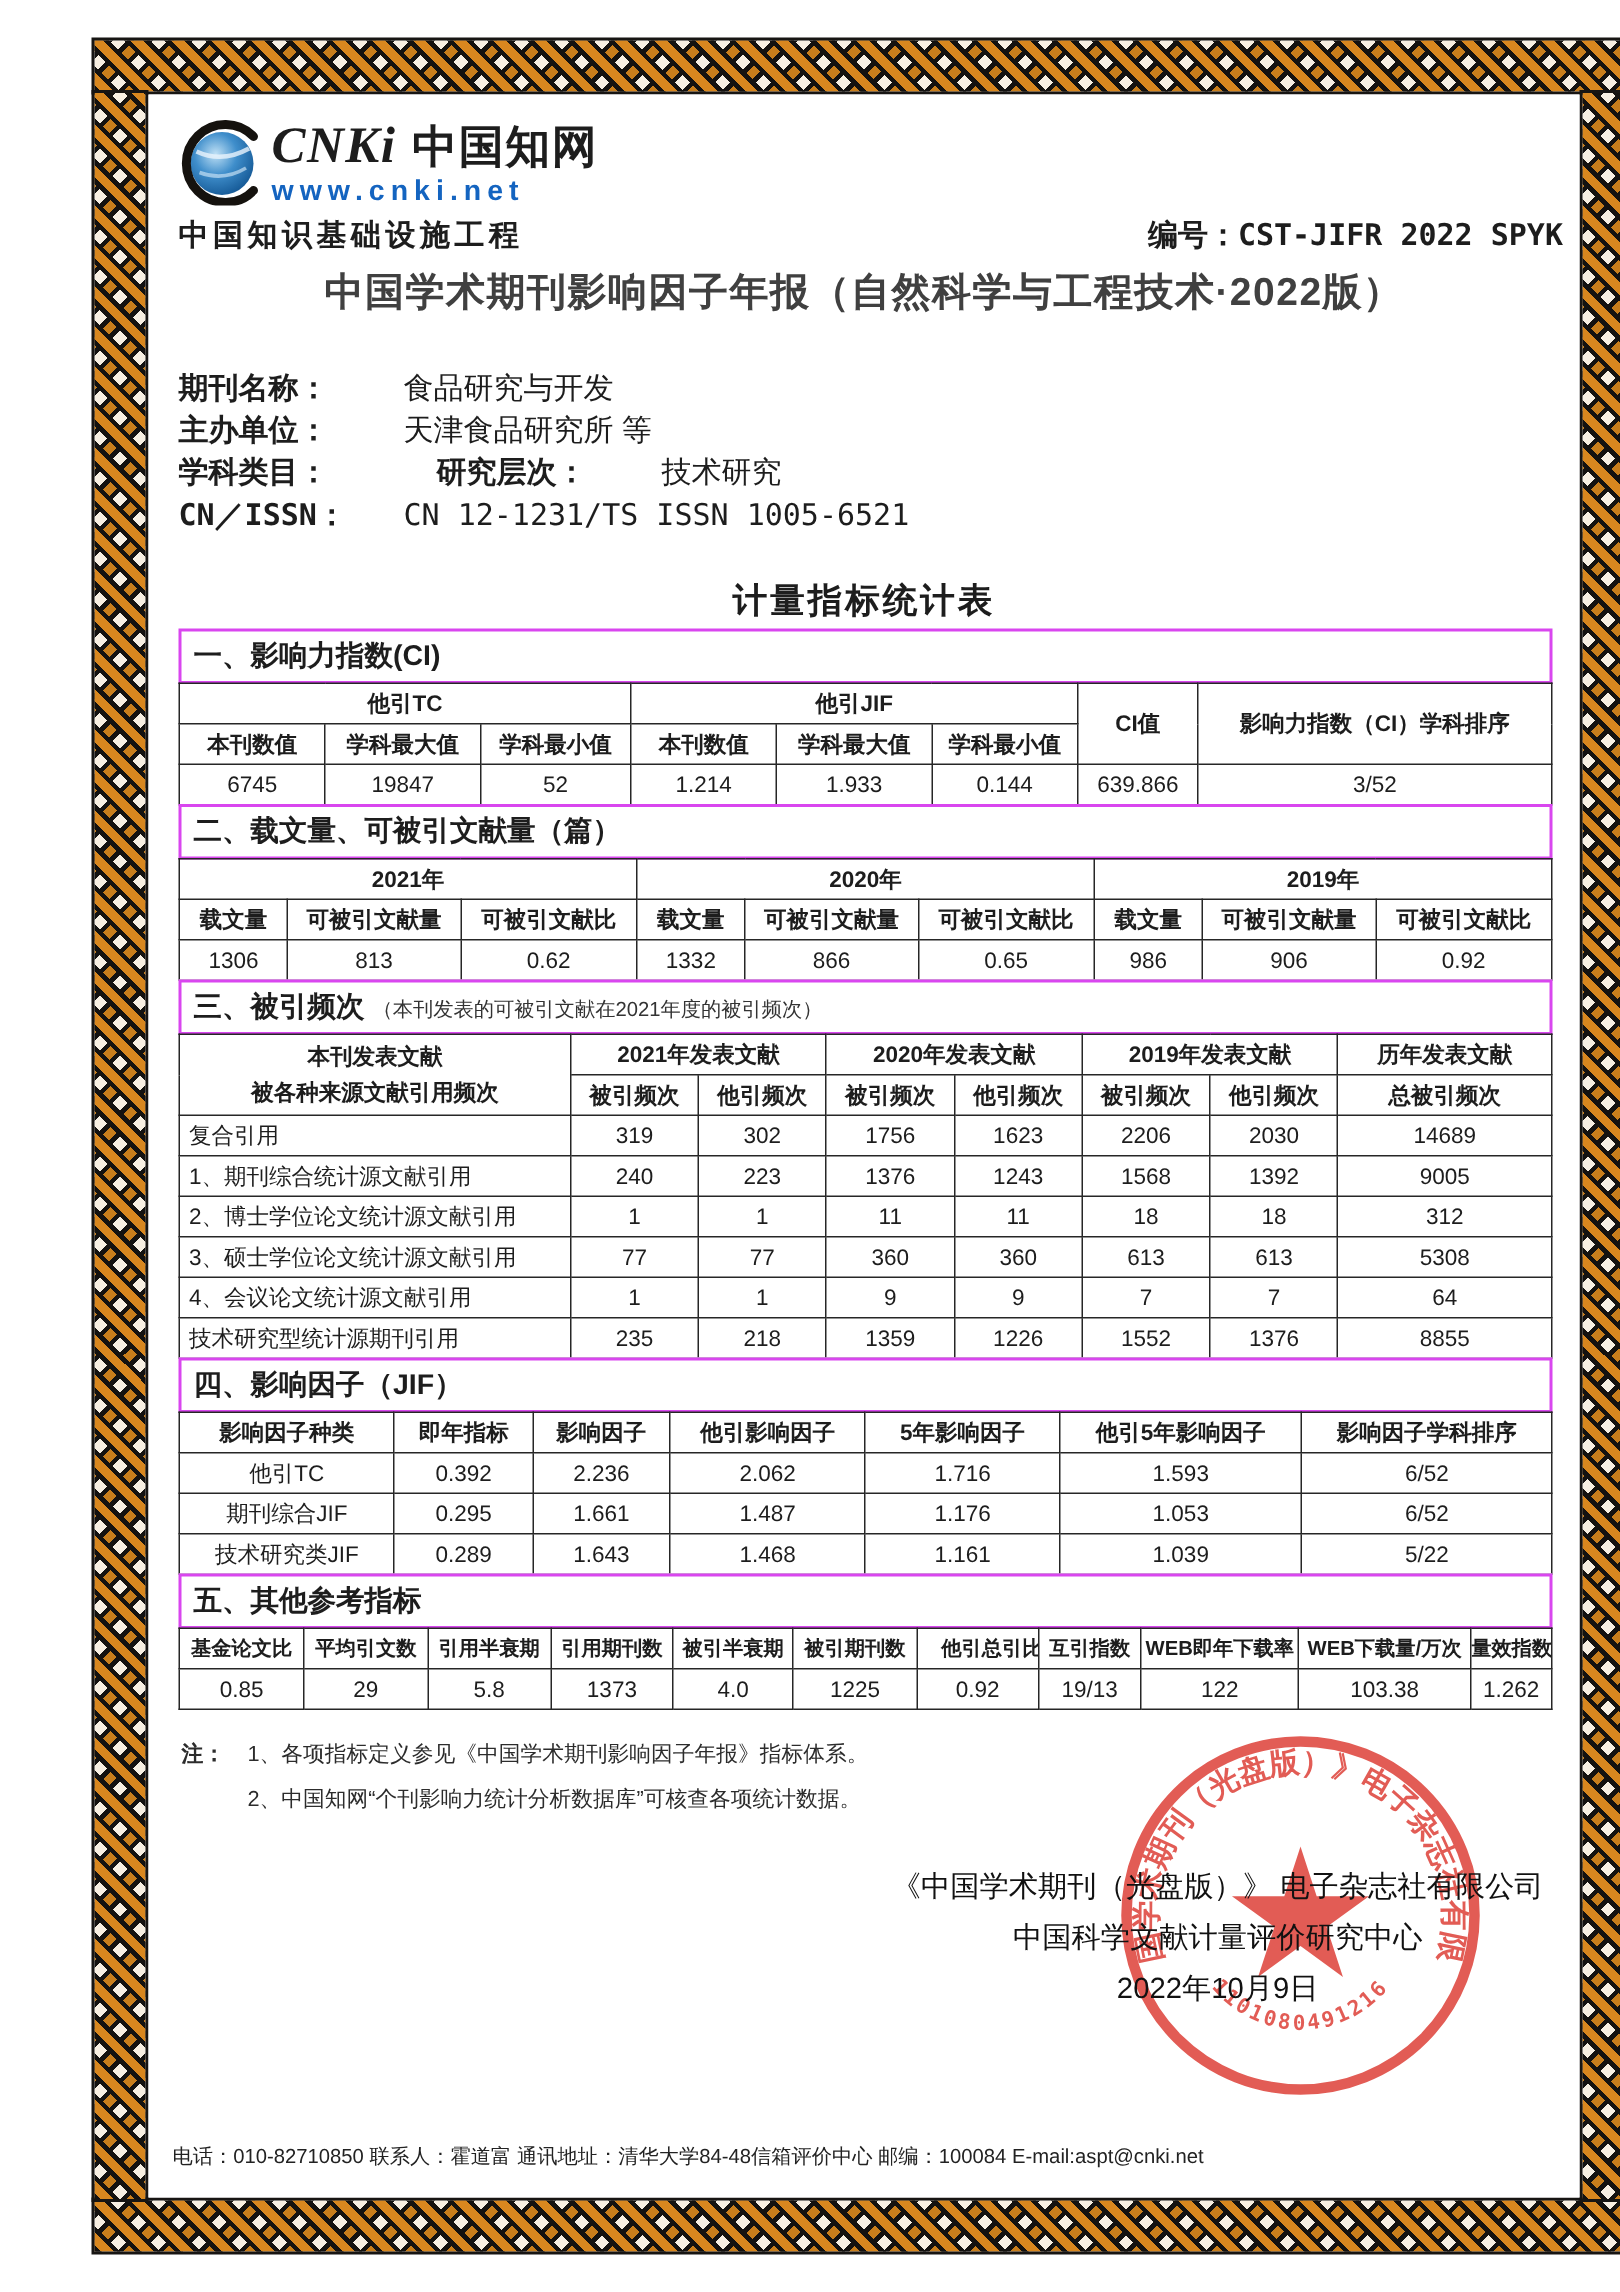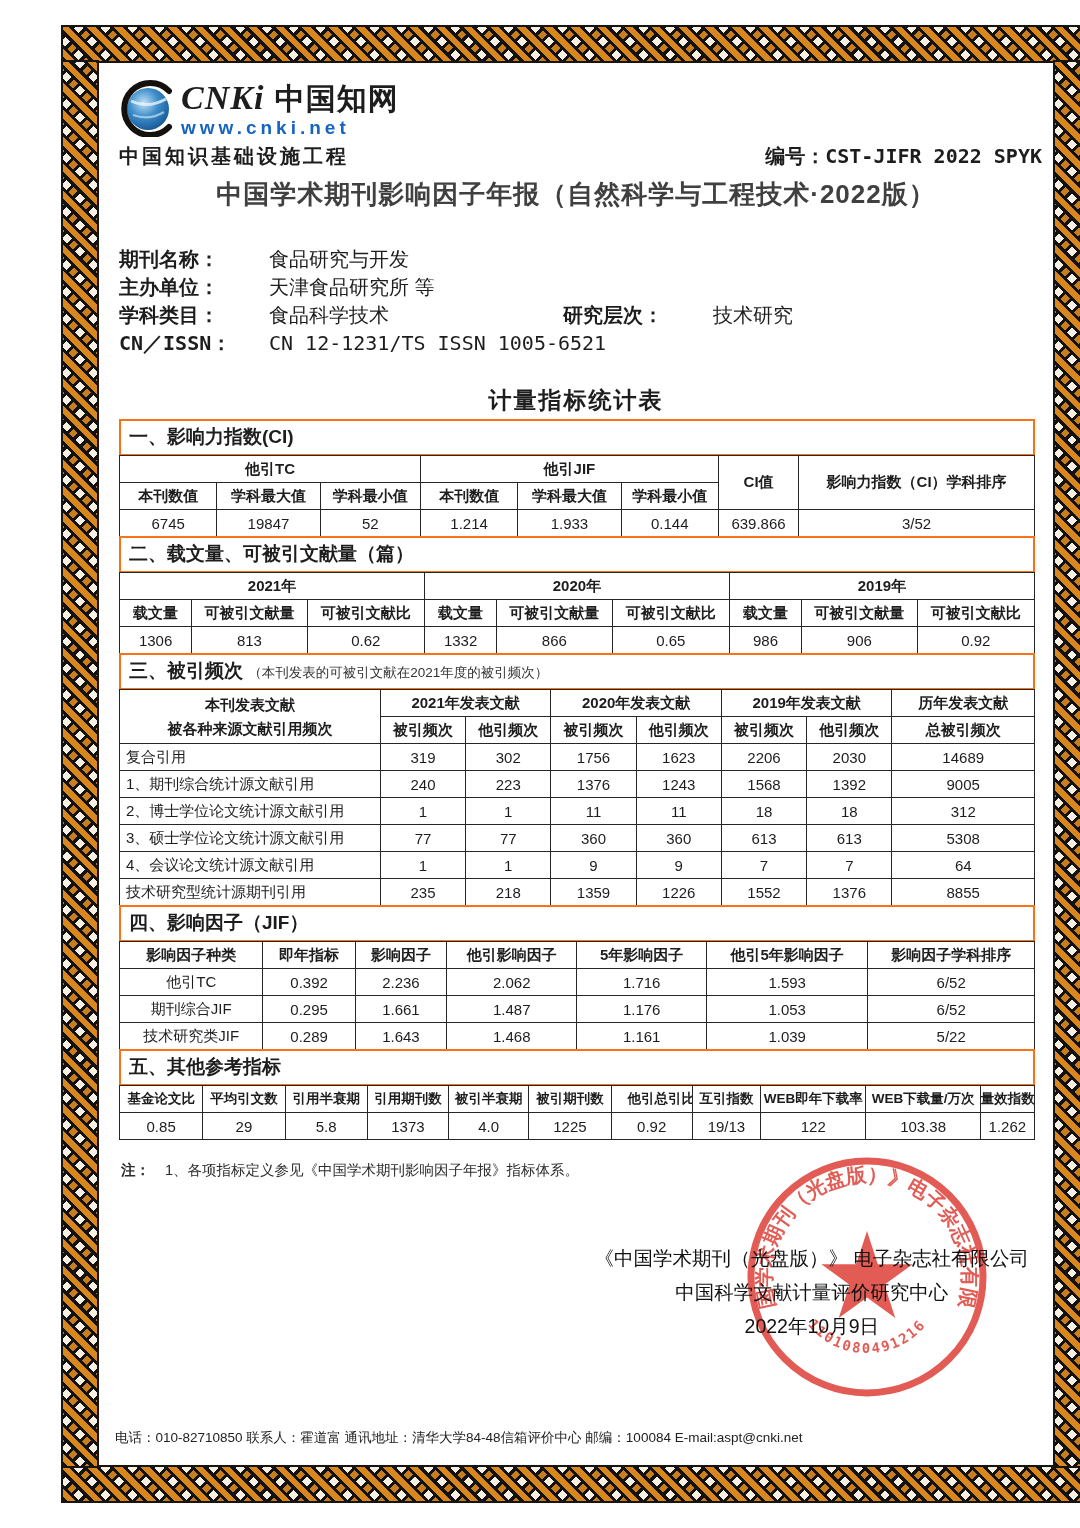--- a/index.html
+++ b/index.html
@@ -40,21 +40,21 @@
   .j-row { display:flex; }
   .j-label { font-weight:bold; width:150px; }
   .j-value { width:272px; }
   .j-label2 { font-weight:bold; width:150px; margin-left:22px; }
   .mono { font-family:"DejaVu Sans Mono","Liberation Mono",monospace; letter-spacing:0; }
 
   .stats-title { position:absolute; left:0; right:0; top:322px; text-align:center; font-size:23px; font-weight:bold; letter-spacing:2px; }
 
   
   .tables { position:absolute; left:20px; right:18px; top:357px; }
-  .sec-title { border:2px solid #f97316; margin-top:-1px; font-weight:bold; font-size:19px; padding:3px 8px 4px 8px; background:#fff; }
+  .sec-title { border:2px solid #d946ef; margin-top:-1px; font-weight:bold; font-size:19px; padding:3px 8px 4px 8px; background:#fff; }
   .sec-note { font-weight:normal; font-size:13.5px; color:#333; }
   table.t { width:100%; border-collapse:collapse; table-layout:fixed; margin-top:-1px; }
   .t td { border:1px solid #262626; text-align:center; vertical-align:middle; padding:1px 3px; font-size:15px; height:27px; overflow:hidden; white-space:nowrap; }
   .t td.hd { font-weight:bold; }
   .t td.left { text-align:left; padding-left:6px; }
   .twoLine div { line-height:24px; }
 
   
   .notes { position:absolute; left:22px; top:1092px; font-size:14.5px; color:#2c2c2c; line-height:30px; }
   .notes .n-row { display:flex; }
@@ -114,21 +114,20 @@
       <div class="j-row">
         <span class="j-label">期刊名称：</span>
         <span class="j-value">食品研究与开发</span>
       </div>
       <div class="j-row">
         <span class="j-label">主办单位：</span>
         <span class="j-value">天津食品研究所 等</span>
       </div>
       <div class="j-row">
         <span class="j-label">学科类目：</span>
-        <span class="j-value">食品科学技术</span>
         <span class="j-label2">研究层次：</span>
         <span>技术研究</span>
       </div>
       <div class="j-row">
         <span class="j-label mono">CN／ISSN：</span>
         <span class="mono">CN 12-1231/TS ISSN 1005-6521</span>
       </div>
     </div>
 
     <div class="stats-title">计量指标统计表</div>
@@ -415,20 +414,21 @@
 
     </div>
 
     <div class="notes">
       <div class="n-row">
         <span class="n-label">注：</span>
         <span>1、各项指标定义参见《中国学术期刊影响因子年报》指标体系。</span>
       </div>
       <div class="n-row">
         <span class="n-label"></span>
+        <span>2、中国知网“个刊影响力统计分析数据库”可核查各项统计数据。</span>
       </div>
     </div>
 
     <svg class="stamp" width="256" height="256" viewBox="0 0 256 256">
       <circle cx="128" cy="128" r="116" fill="none" stroke="#dd4038" stroke-width="7"></circle>
       <path d="M128 82 L138.8 115.2 L173.7 115.2 L145.4 135.7 L156.3 169 L128 148.4 L99.7 169 L110.6 135.7 L82.3 115.2 L117.2 115.2 Z" fill="#dd4038"></path>
       <path id="sealArcTop" d="M 37.6 161.0 A 96 96 0 1 1 218.4 161.0" fill="none"></path>
       <text fill="#dd4038" font-size="20" font-weight="bold" font-family="Liberation Sans, sans-serif">
         <textPath href="#sealArcTop" startOffset="50%" text-anchor="middle">《中国学术期刊（光盘版）》电子杂志社有限公司</textPath>
       </text>

